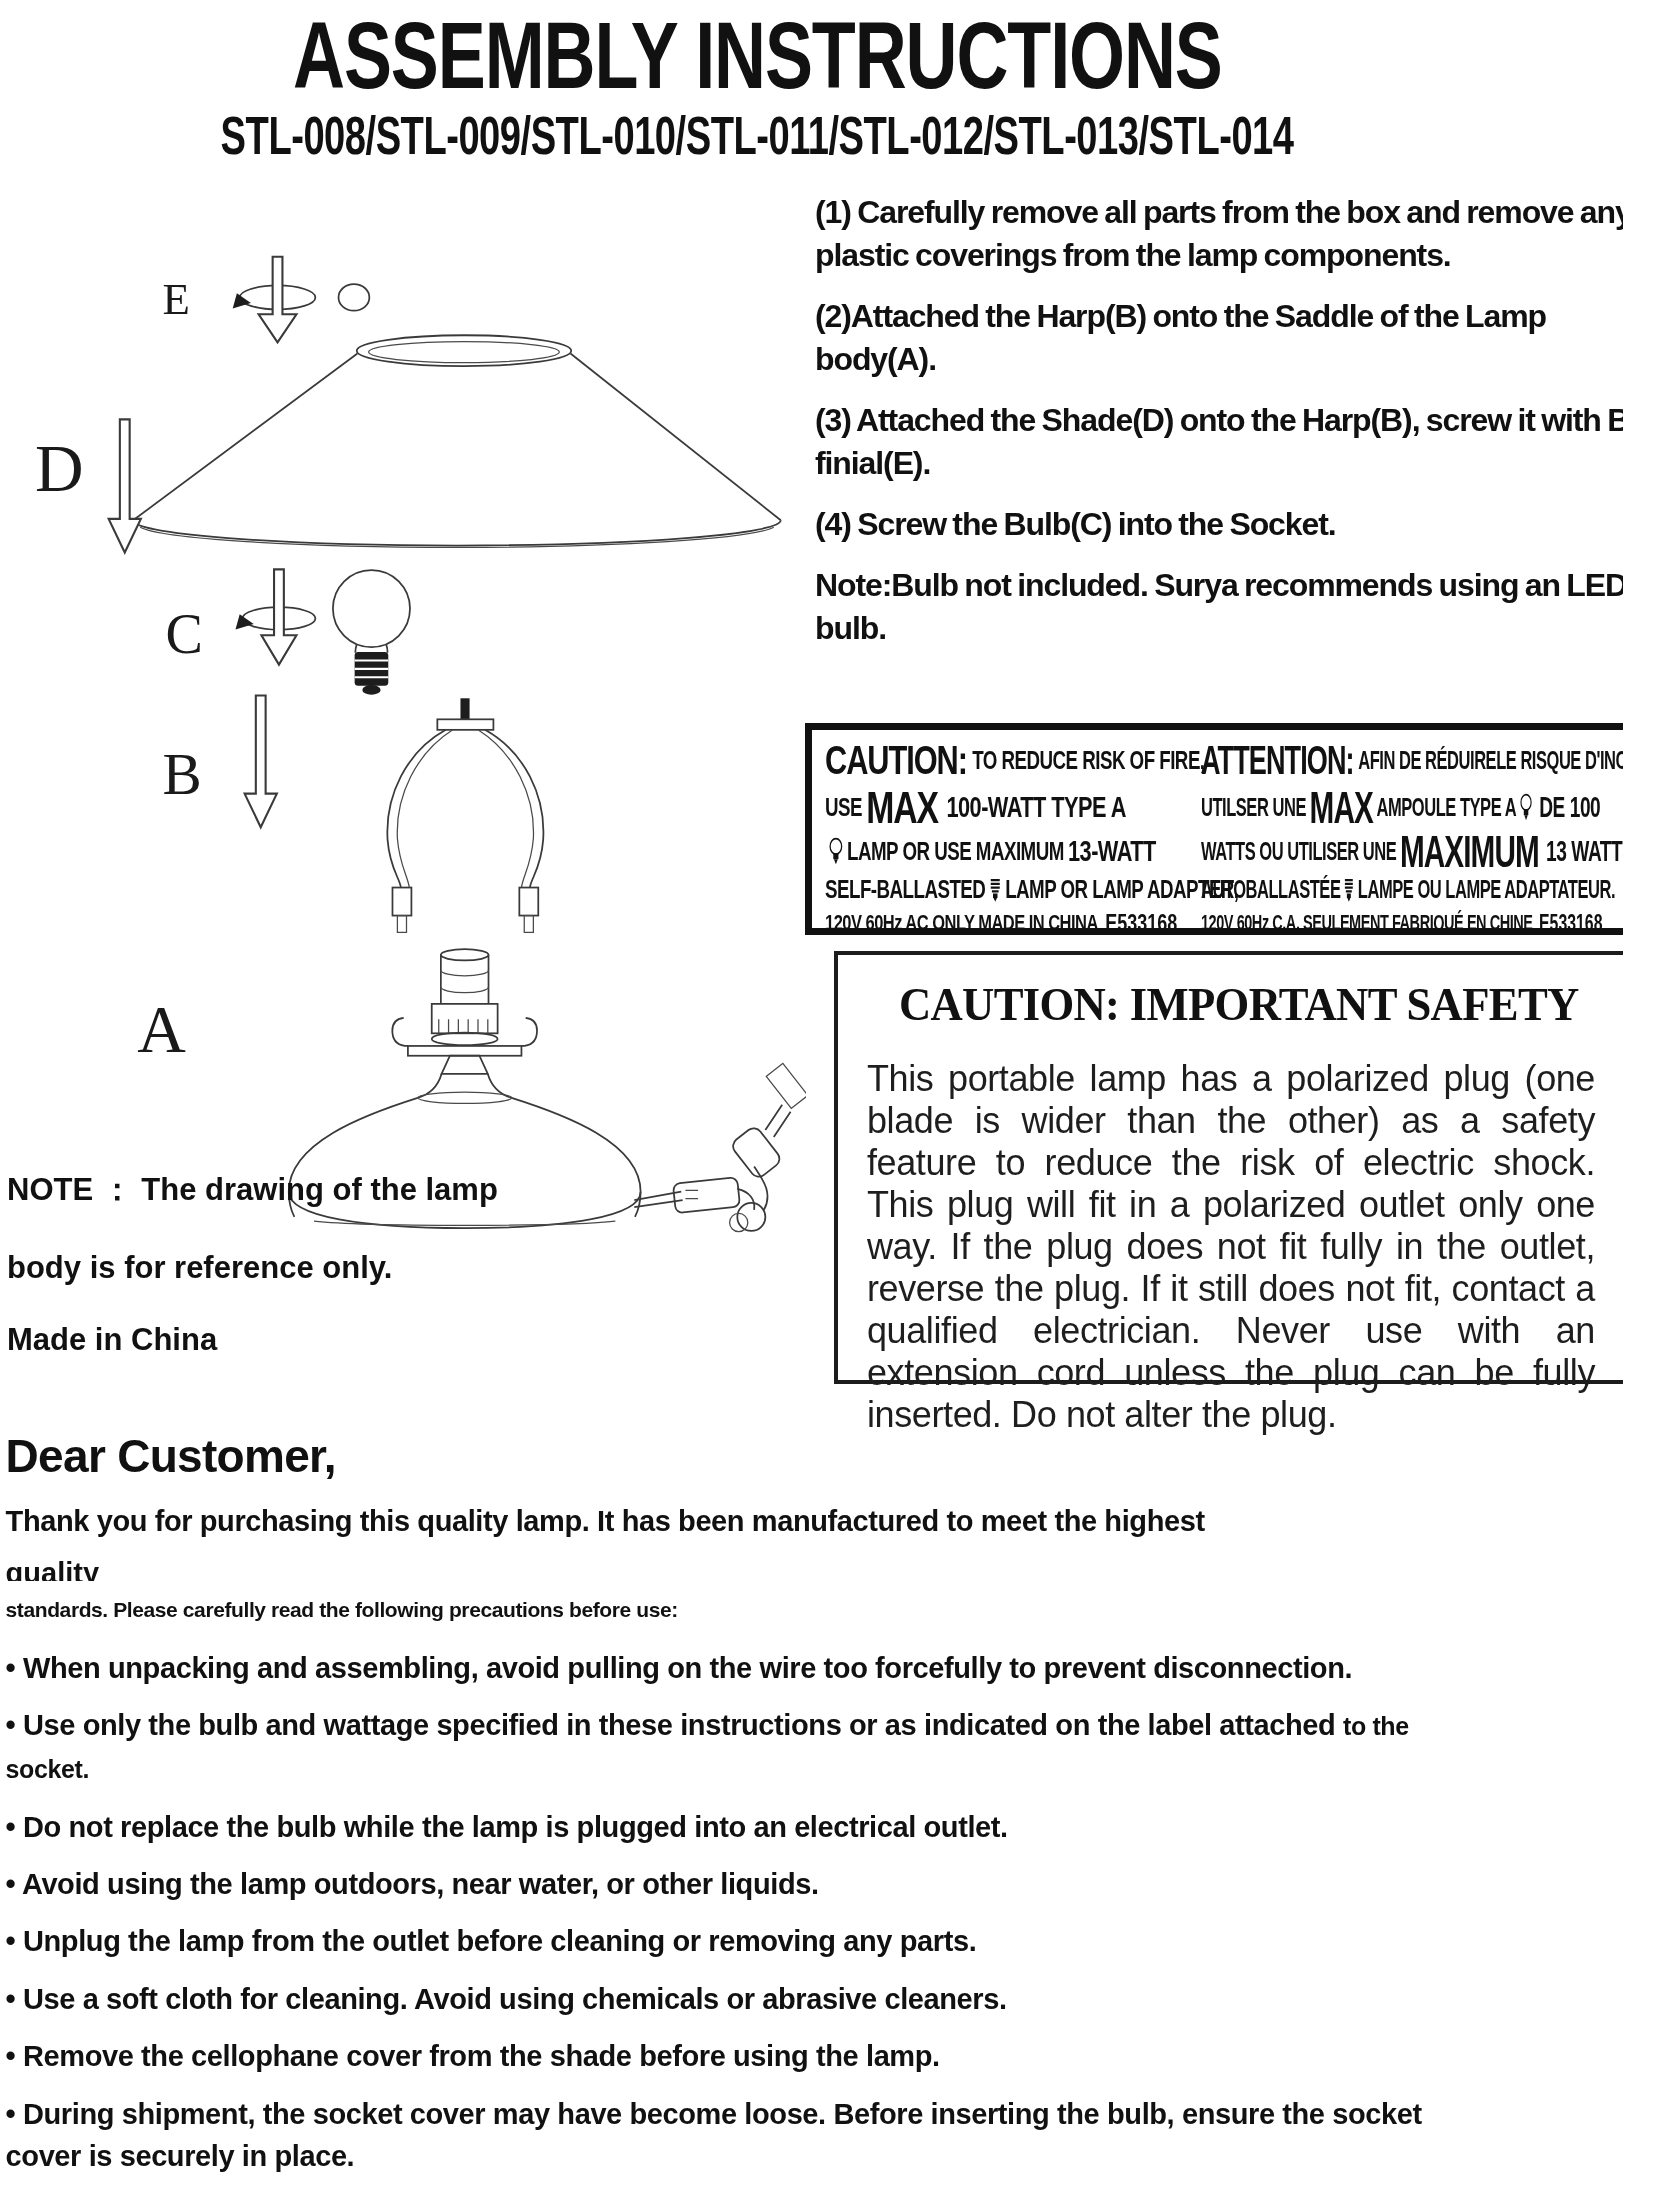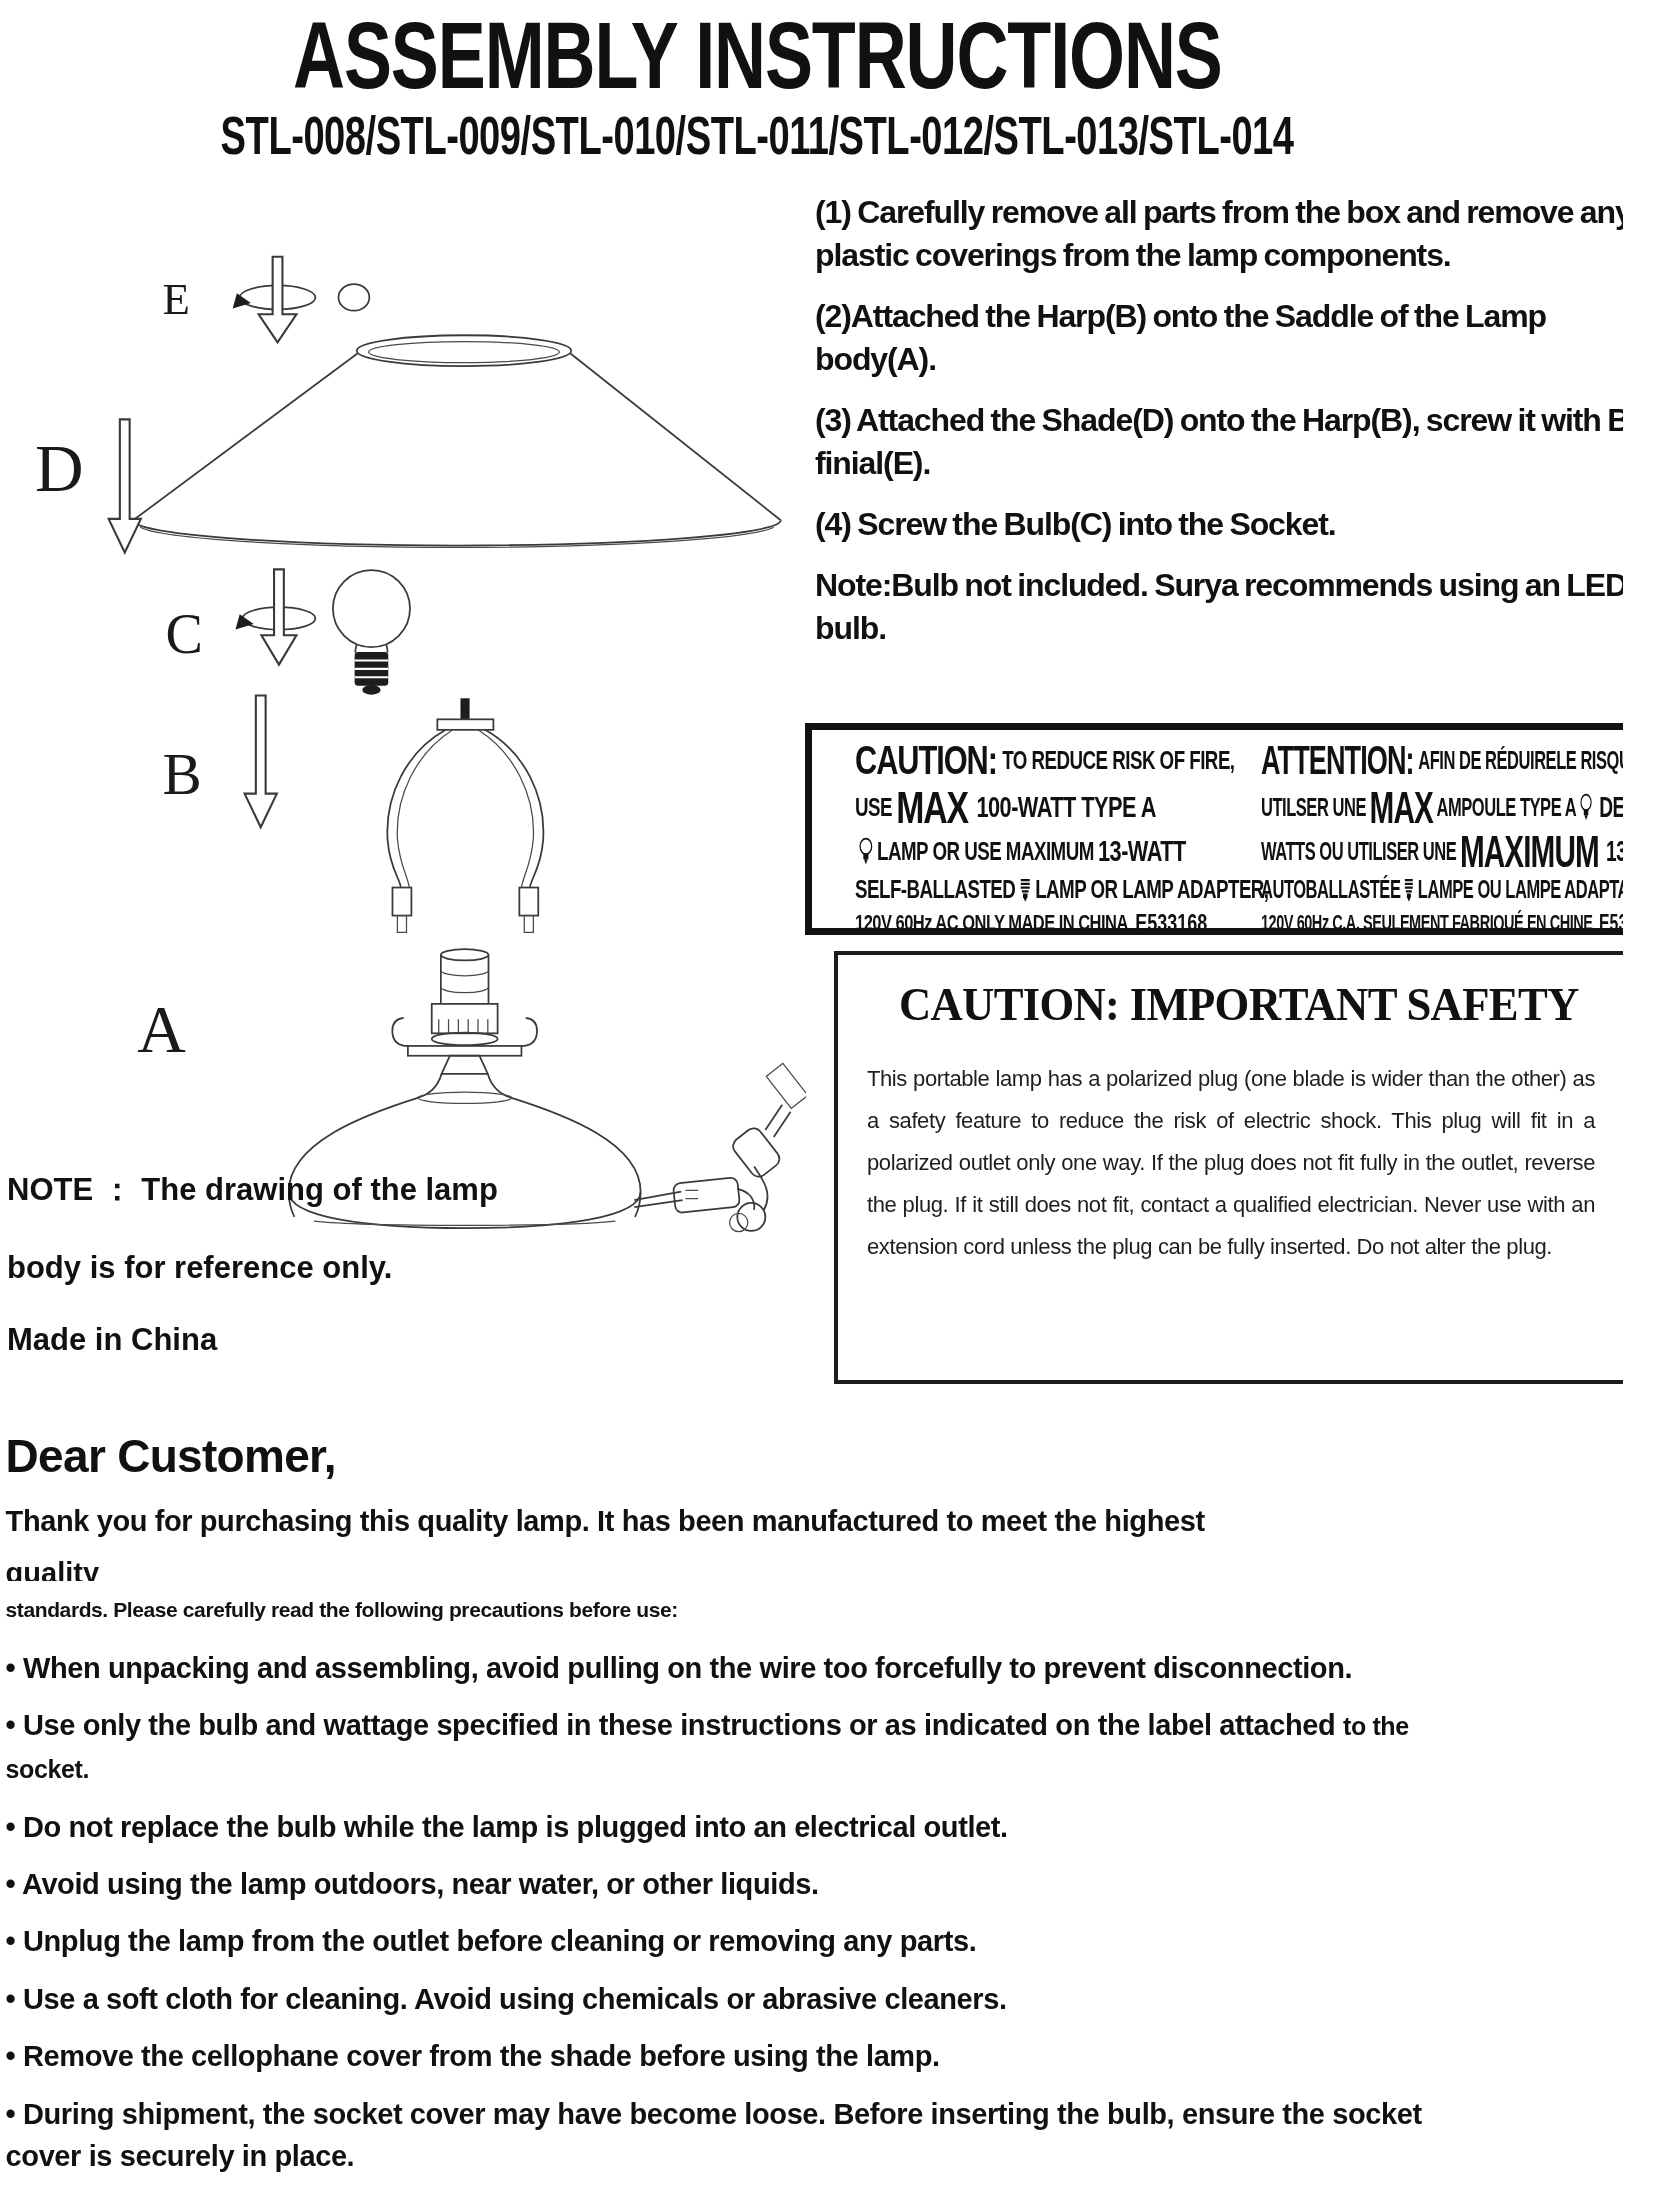--- a/index.html
+++ b/index.html
@@ -15,21 +15,21 @@
         transform:scaleX(0.72);white-space:nowrap;}
 
   
   .steps{position:absolute;left:815px;top:191px;width:850px;}
   .steps p{margin:0 0 18px 0;font-size:32px;font-weight:bold;line-height:43px;
         letter-spacing:-1.1px;word-spacing:-1.4px;}
 
   
   .label-box{position:absolute;left:805px;top:723px;width:831px;height:212px;
         border:7px solid #111;box-sizing:border-box;display:flex;padding:7px 4.2px 4.2px 12.6px;}
-  .label-col{white-space:nowrap;margin-left:30px;}
+  .label-col{white-space:nowrap;}
   .label-col.en{width:47%;}
   .label-col.fr{width:53%;}
   .lrow{display:flex;align-items:baseline;transform-origin:0 50%;white-space:nowrap;}
   .en .lrow{transform:scaleX(0.75);}
   .fr .lrow{transform:scaleX(0.66);}
   .t-xl{font-size:41px;font-weight:bold;letter-spacing:-1.4px;margin-right:7px;}
   .t-xl2{font-size:45px;font-weight:bold;letter-spacing:-1.4px;margin:0 5.6px;}
   .t-lg{font-size:29px;font-weight:bold;letter-spacing:-0.7px;margin-left:5.6px;}
   .t-md{font-size:25px;font-weight:bold;letter-spacing:-0.7px;}
   .t-sm{font-size:22px;font-weight:bold;letter-spacing:-0.7px;}
@@ -43,21 +43,21 @@
   .cflic{width:18px;height:28px;margin:0 4.2px;flex:0 0 auto;align-self:center;}
 
   
   .safety-box{position:absolute;left:834px;top:951px;width:810px;height:433px;
         border:4.9px solid #1c1c1c;box-sizing:border-box;padding:15.4px 29px 0 29px;}
   .safety-title{text-align:center;font-family:"Liberation Serif",serif;font-weight:bold;
         font-size:47px;letter-spacing:-0.7px;text-decoration:underline;}
   .safety-title span{display:inline-block;transform:scaleX(0.95);white-space:nowrap;}
   .st1{margin-top:7px;}
   .st2{margin-top:25px;}
-  .safety-body{margin:27px 16px 0 0;font-size:22px;line-height:42px;text-align:justify;
+  .safety-body{margin:27px 16px 0 0;font-size:36px;line-height:42px;text-align:justify;
         color:#1e1e1e;letter-spacing:-0.4px;}
 
   
   .note-block{position:absolute;left:7px;top:1169px;font-weight:bold;}
   .note-block .nl{font-size:31px;margin:0;}
   .note-block .nl2{margin-top:39px;}
   .note-block .nl3{margin-top:36px;}
 
   
   .customer{position:absolute;left:5.6px;top:1429px;width:1468px;font-weight:bold;}

